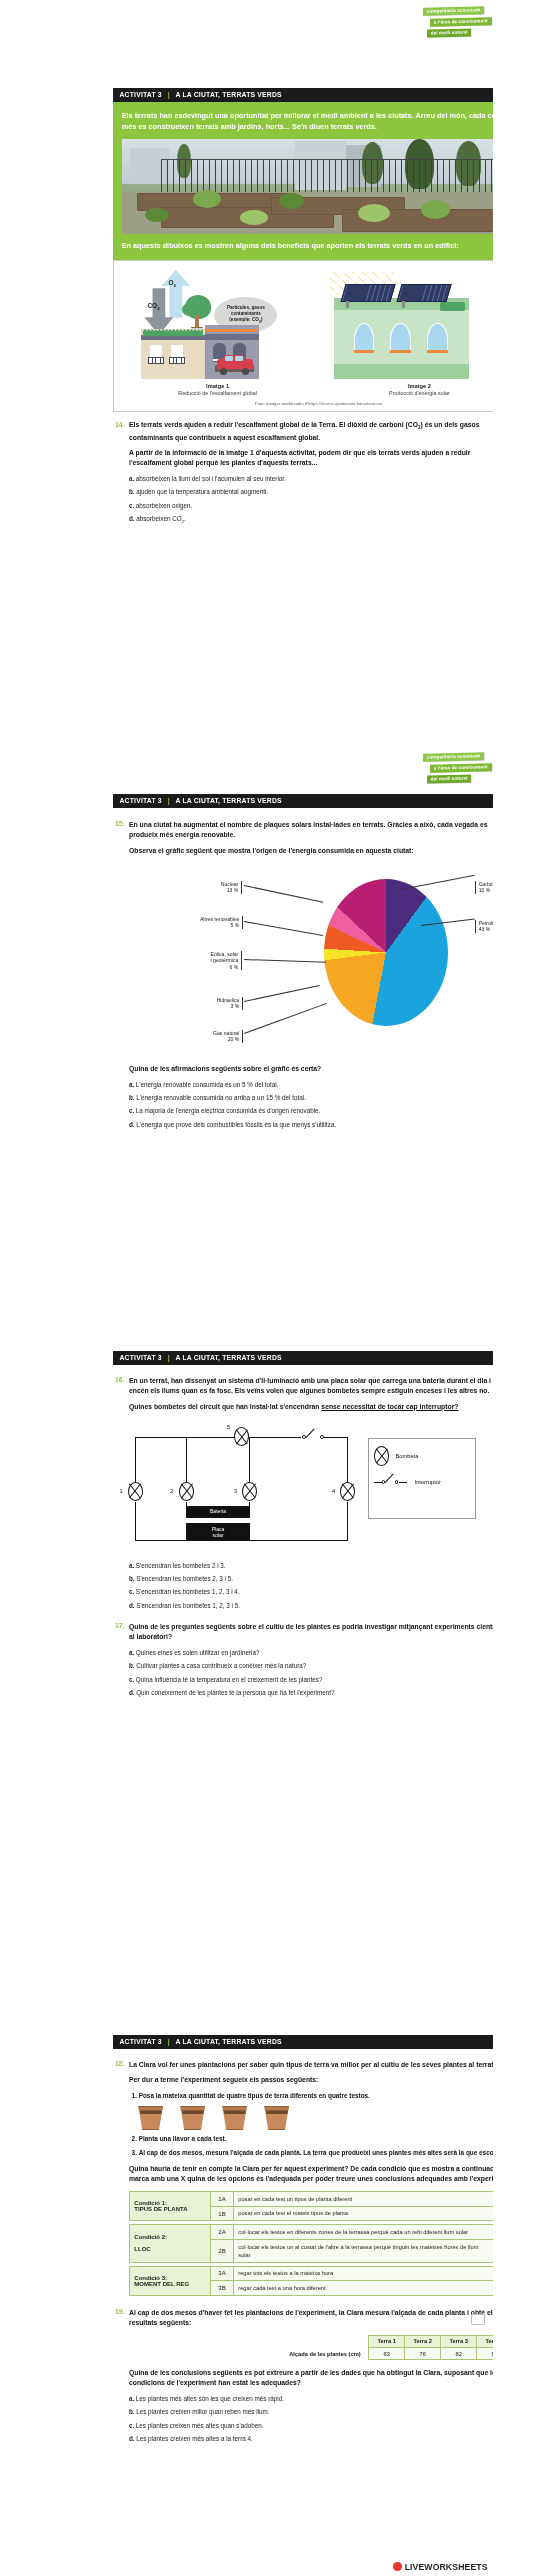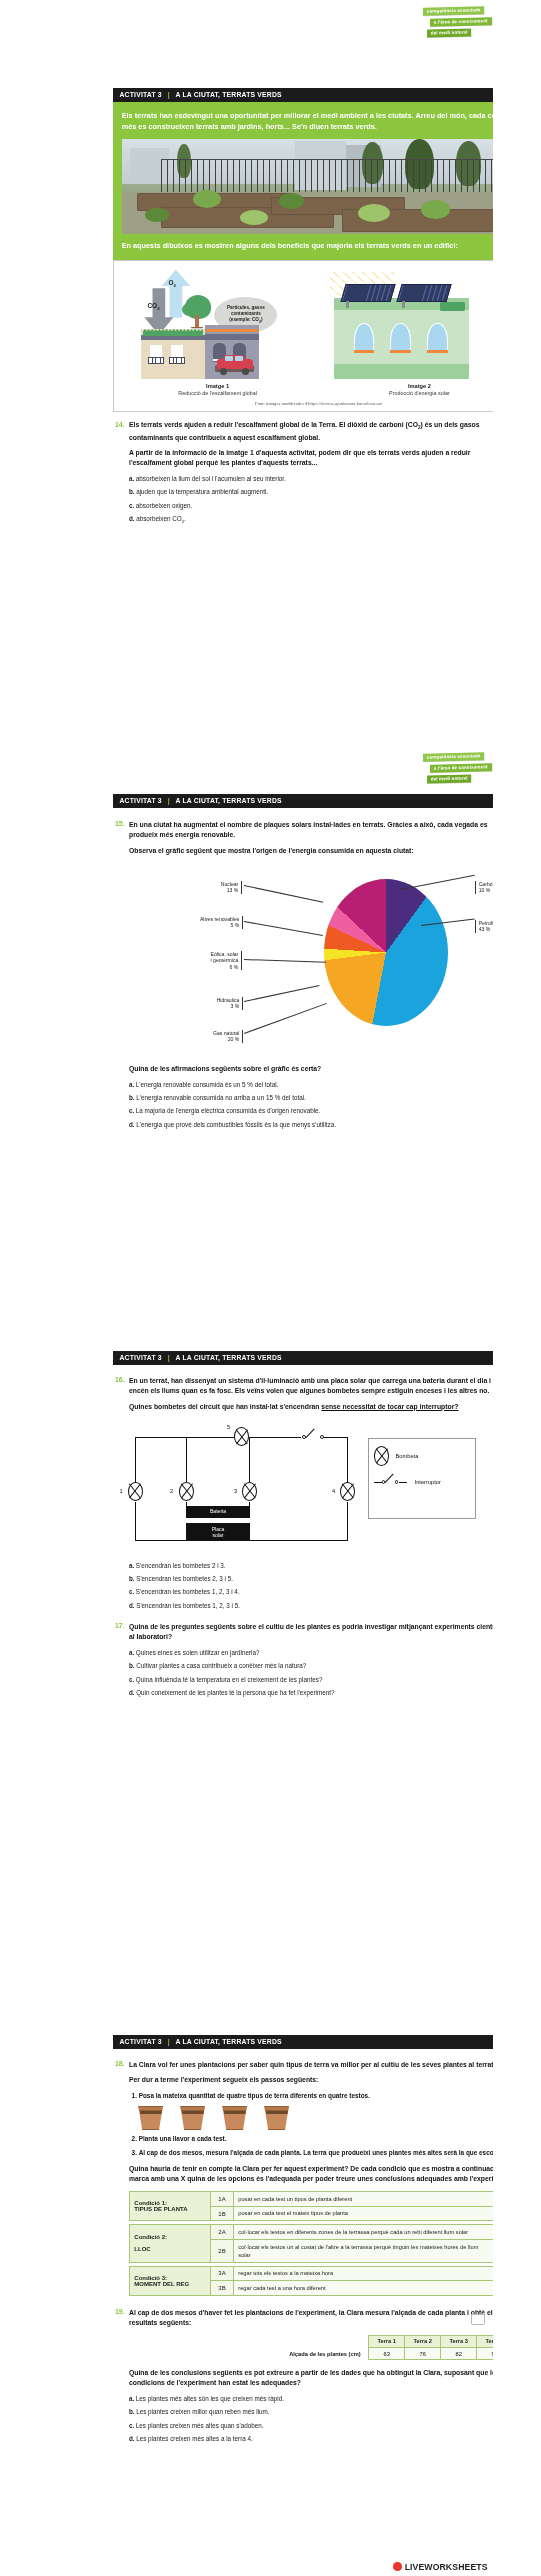--- a/index.html
+++ b/index.html
@@ -299,21 +299,21 @@
         <div class="rp-bed" style="left:38%; top:58px; width:34%; height:18.4px;"></div>
         <div class="rp-bed" style="left:56%; top:70px; width:40%; height:23px;"></div>
         <div class="rp-veg" style="left:18%; top:51px; width:28px; height:18.4px;"></div>
         <div class="rp-veg d" style="left:40%; top:54px; width:25px; height:16px;"></div>
         <div class="rp-veg l" style="left:60%; top:65px; width:32px; height:18.4px;"></div>
         <div class="rp-veg" style="left:76%; top:61px; width:29px; height:19.5px;"></div>
         <div class="rp-veg d" style="left:6%; top:69px; width:24px; height:14px;"></div>
         <div class="rp-veg l" style="left:30%; top:71px; width:28px; height:15px;"></div>
       </div>
 
-      <p>En aquests dibuixos es mostren alguns dels beneficis que majoria els terrats verds en un edifici:</p>
+      <p>En aquests dibuixos es mostren alguns dels beneficis que aporten els terrats verds en un edifici:</p>
     </div>
 
     <div class="illus-box">
       <div class="illus-row">
 
         <div class="illus-col">
           <div class="scene">
 
             <div class="arrow-up arrow-up-wide" style="left:42px; top:3.2px;"></div>
             <div class="gas-lbl" style="left:49px; top:12px;">

